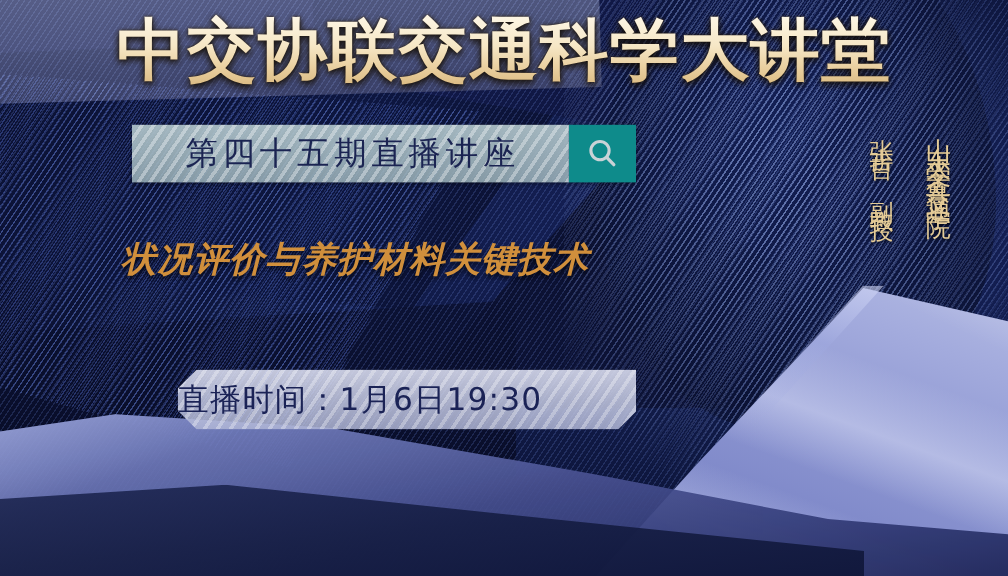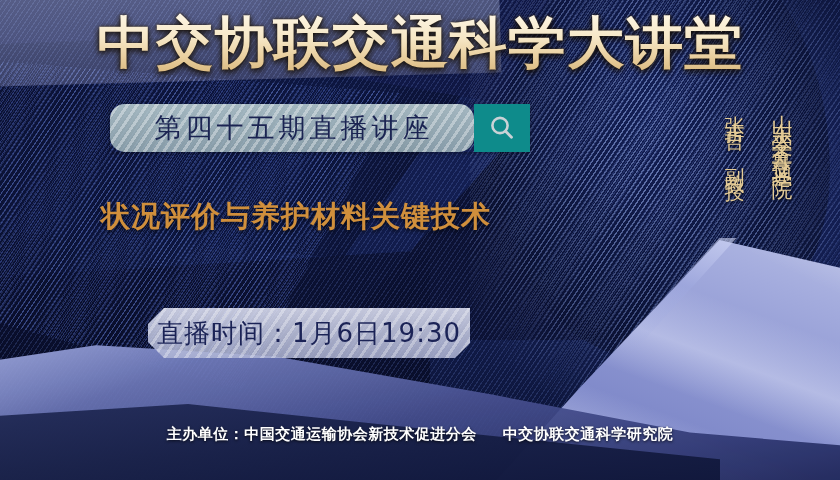--- a/index.html
+++ b/index.html
@@ -171,21 +171,21 @@
   
   .episode-bar{
     position:absolute; left:110px; top:104px; width:420px; height:48px;
     display:flex; align-items:stretch;
     box-shadow:0 1px 4px rgba(0,0,0,.4);
   }
   .episode-label{
     flex:1;
     background:linear-gradient(180deg,rgba(176,196,202,.92) 0%,rgba(150,172,180,.88) 100%);
     display:flex; align-items:center; justify-content:center;
-    position:relative; overflow:hidden;border-radius:15px;
+    position:relative; overflow:hidden;
   }
   .episode-label::before{
     content:""; position:absolute; inset:0;
     background:repeating-linear-gradient(-56deg,rgba(255,255,255,.34) 0 3px,rgba(255,255,255,0) 3px 8px);
   }
   .episode-text{
     position:relative; z-index:2;
     font-family:"DejaVu Sans","Liberation Sans",sans-serif;
     font-size:27px; font-weight:500; color:#1b2452;
     letter-spacing:4px; padding-left:4px;
@@ -201,28 +201,28 @@
   .lecture-title{
     position:absolute; left:16px; top:196px; width:560px;
     text-align:center;
     font-family:"DejaVu Sans","Liberation Sans",sans-serif;
     font-size:29px; font-weight:bold;
     line-height:1.42;
     color:#d08f3c;
     letter-spacing:1px;
     text-shadow:0 2px 4px rgba(0,0,0,.7);
   }
-  .lecture-line2{ letter-spacing:1px; }
+  .lecture-line2{ letter-spacing:1px;font-style:italic; }
 
   
   .time-badge{
-    position:absolute; left:148px; top:308px; width:322px; height:50px;
+    position:absolute; left:148px; top:308px; width:382px; height:50px;
     background:linear-gradient(180deg,rgba(216,219,238,.90) 0%,rgba(196,201,226,.86) 50%,rgba(176,182,214,.84) 100%);
     clip-path:polygon(16px 0,100% 0,100% calc(100% - 15px),calc(100% - 15px) 100%,16px 100%,0 calc(100% - 16px),0 16px);
-    display:flex; align-items:center; justify-content:center;
+    display:flex; align-items:center; 
     position:absolute;
     overflow:hidden;
     box-shadow:0 2px 6px rgba(0,0,0,.35);
   }
   .time-badge::before{
     content:""; position:absolute; inset:0;
     background:repeating-linear-gradient(-56deg,rgba(255,255,255,.30) 0 3px,rgba(255,255,255,0) 3px 9px);
   }
   .time-text{
     position:relative; z-index:2;
@@ -301,17 +301,14 @@
     <div class="lecture-line2">状况评价与养护材料关键技术</div>
   </div>
 
   <div class="time-badge">
     <span class="time-text">直播时间：1月6日19:30</span>
   </div>
 
   <div class="v-text speaker-name">张吉哲  副教授</div>
   <div class="v-text speaker-affil">山东大学齐鲁交通学院</div>
 
-  <div class="footer">
-    <span>主办单位：中国交通运输协会新技术促进分会</span><span class="sep"></span><span>中交协联交通科学研究院</span>
-  </div>
 
 </div>
 
 </body></html>

